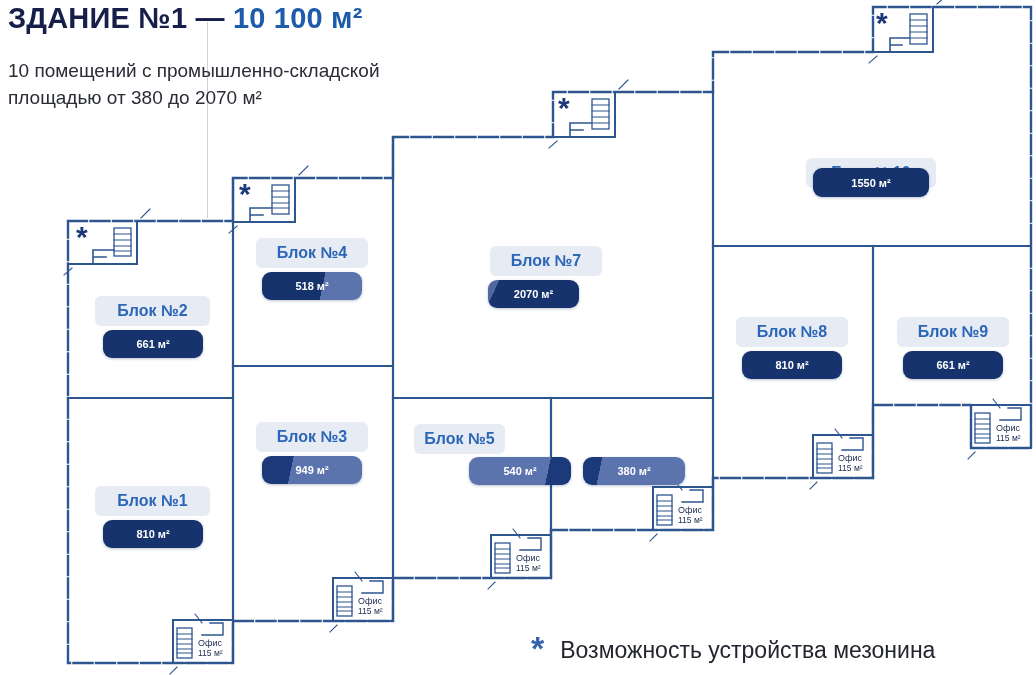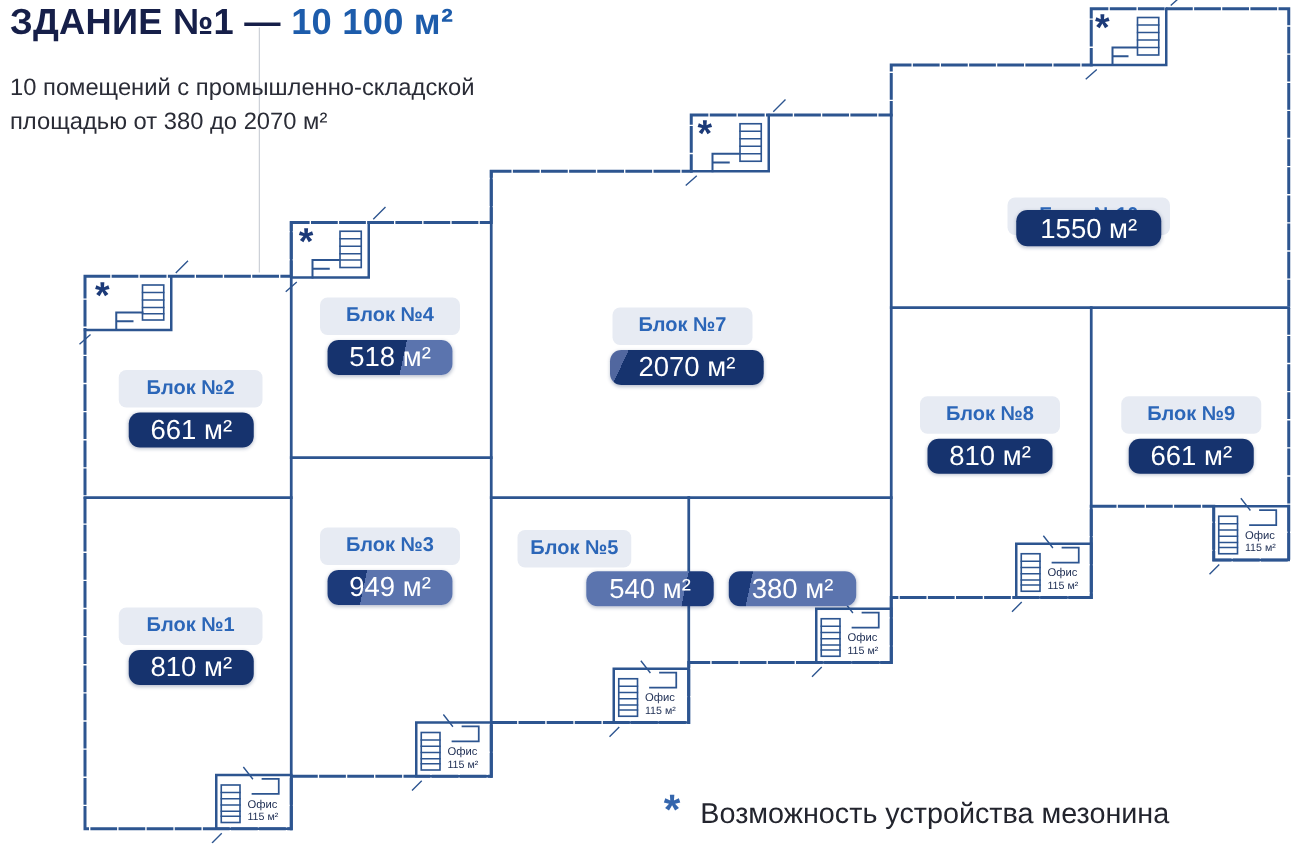--- a/index.html
+++ b/index.html
@@ -9,21 +9,21 @@
   .title{position:absolute;left:8px;top:2px;font-size:29px;font-weight:700;letter-spacing:.2px;white-space:nowrap;}
   .title .t-dark{color:#161f49;}
   .title .t-accent{color:#1d5cab;}
   .subtitle{position:absolute;left:8px;top:57px;font-size:19px;line-height:27px;color:#2a2c36;}
   
   #plan-svg{position:absolute;left:0;top:0;width:1036px;height:675px;}
   
   .blk-label{position:absolute;background:#e7ebf3;border-radius:6px;color:#2b66b8;
              font-weight:700;font-size:16px;display:flex;align-items:center;justify-content:center;
              height:30px;white-space:nowrap;}
-  .blk-pill{position:absolute;border-radius:9px;color:#ffffff;font-weight:400;font-size:22px;
+  .blk-pill{position:absolute;border-radius:9px;color:#ffffff;font-weight:700;font-size:11px;
             display:flex;align-items:center;justify-content:center;height:28px;white-space:nowrap;
             box-shadow:0 1px 3px rgba(18,40,90,.28);}
   .p-solid{background:#16336e;}
   .p-b3{background:linear-gradient(102deg,#1c3a7a 0 30%,#5b74ae 30% 100%);}
   .p-b4{background:linear-gradient(102deg,#16336e 0 60%,#5b74ae 60% 100%);}
   .p-b5{background:linear-gradient(102deg,#5b74ae 0 76%,#1c3a7a 76% 100%);}
   .p-b6{background:linear-gradient(102deg,#1c3a7a 0 18%,#5b74ae 18% 100%);}
   .p-b7{background:linear-gradient(115deg,#51679f 0 11%,#16336e 11% 100%);}
   
   .plan-ast{position:absolute;color:#1c3a78;font-size:30px;font-weight:700;line-height:26px;}
@@ -150,21 +150,21 @@
   <div class="blk-label" style="left:95px;top:486px;width:115px;">Блок №1</div>
   <div class="blk-pill p-solid" style="left:103px;top:520px;width:100px;">810 м²</div>
 
   <div class="blk-label" style="left:256px;top:238px;width:112px;">Блок №4</div>
   <div class="blk-pill p-b4" style="left:262px;top:272px;width:100px;">518 м²</div>
 
   <div class="blk-label" style="left:256px;top:422px;width:112px;">Блок №3</div>
   <div class="blk-pill p-b3" style="left:262px;top:456px;width:100px;">949 м²</div>
 
   <div class="blk-label" style="left:490px;top:246px;width:112px;">Блок №7</div>
-  <div class="blk-pill p-b7" style="left:488px;top:280px;width:123px;">2070 м²</div>
+  <div class="blk-pill p-b7" style="left:488px;top:280px;width:91px;">2070 м²</div>
 
   <div class="blk-label" style="left:414px;top:424px;width:91px;">Блок №5</div>
   <div class="blk-pill p-b5" style="left:421px;top:457px;width:102px;margin-left:48px;">540 м²</div>
 
   <div class="blk-pill p-b6" style="left:583px;top:457px;width:102px;">380 м²</div>
 
   <div class="blk-label" style="left:806px;top:146px;width:130px;margin-top:12px;">Блок №10</div>
   <div class="blk-pill p-solid" style="left:813px;top:168px;width:116px;height:29px;">1550 м²</div>
 
   <div class="blk-label" style="left:736px;top:317px;width:112px;">Блок №8</div>

